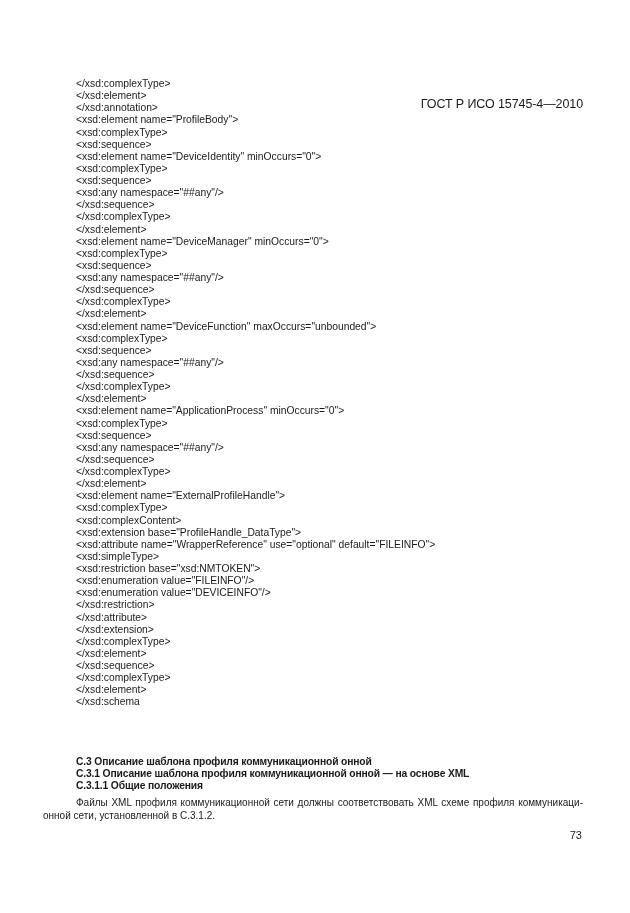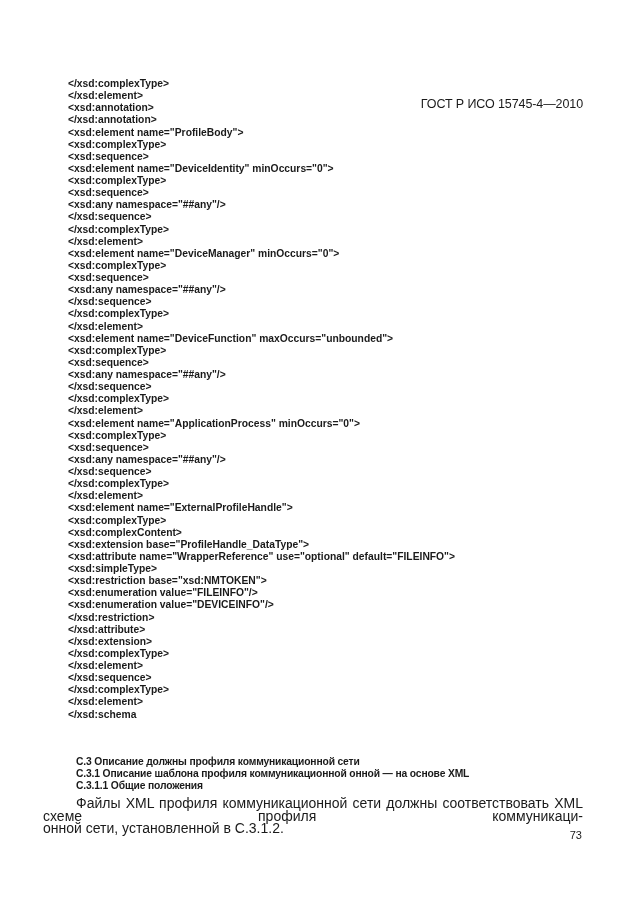--- a/index.html
+++ b/index.html
@@ -1,35 +1,34 @@
 <!DOCTYPE html>
 <html><head>
 <meta charset="utf-8">
 <style>
   html, body { margin: 0; padding: 0; background: #ffffff; }
   body { width: 630px; height: 913px; position: relative; overflow: hidden;
          font-family: "Liberation Sans", sans-serif; color: #1a1a1a; }
   .header { position: absolute; top: 49px; right: 47px; font-weight: normal; font-size: 12.5px; letter-spacing: -0.1px; margin-top: 48px; }
-  .code { position: absolute; left: 68px; top: 78px; font-size: 10.3px; line-height: 12.12px; font-weight: bold; }
+  .code { position: absolute; left: 76px; top: 78px; font-size: 10.3px; line-height: 12.12px; }
   .code .ln { white-space: pre; display: block; }
   .head { position: absolute; left: 76px; font-weight: bold; font-size: 10.3px; letter-spacing: -0.15px; white-space: nowrap; }
-  .para { position: absolute; left: 43px; top: 797px; width: 540px; font-size: 14px; line-height: 12.6px; text-align: justify; }
+  .para { position: absolute; left: 43px; top: 797px; width: 540px; font-size: 10px; line-height: 12.6px; text-align: justify; }
   .para .first { text-indent: 33px; display: block; text-align: justify; text-align-last: justify; }
   .pagenum { position: absolute; right: 48px; top: 829px; font-size: 11px; text-align: right; }
 </style>
 </head>
 <body>
 
 <div>
   <div class="header">ГОСТ Р ИСО 15745-4—2010</div>
 
   <div class="code" id="code">
       <span class="ln">&lt;/xsd:complexType&gt;</span>
       <span class="ln">&lt;/xsd:element&gt;</span>
-      <span class="ln">&lt;xsd:annotation&gt;</span>
       <span class="ln">&lt;/xsd:annotation&gt;</span>
       <span class="ln">&lt;xsd:element name="ProfileBody"&gt;</span>
       <span class="ln">&lt;xsd:complexType&gt;</span>
       <span class="ln">&lt;xsd:sequence&gt;</span>
       <span class="ln">&lt;xsd:element name="DeviceIdentity" minOccurs="0"&gt;</span>
       <span class="ln">&lt;xsd:complexType&gt;</span>
       <span class="ln">&lt;xsd:sequence&gt;</span>
       <span class="ln">&lt;xsd:any namespace="##any"/&gt;</span>
       <span class="ln">&lt;/xsd:sequence&gt;</span>
       <span class="ln">&lt;/xsd:complexType&gt;</span>
@@ -68,21 +67,21 @@
       <span class="ln">&lt;/xsd:attribute&gt;</span>
       <span class="ln">&lt;/xsd:extension&gt;</span>
       <span class="ln">&lt;/xsd:complexType&gt;</span>
       <span class="ln">&lt;/xsd:element&gt;</span>
       <span class="ln">&lt;/xsd:sequence&gt;</span>
       <span class="ln">&lt;/xsd:complexType&gt;</span>
       <span class="ln">&lt;/xsd:element&gt;</span>
       <span class="ln">&lt;/xsd:schema</span>
     </div>
 
-  <div class="head" style="top:756px">С.3 Описание должны профиля коммуникационной сети</div>
+  <div class="head" style="top:756px">С.3 Описание шаблона профиля коммуникационной онной</div>
   <div class="head" style="top:768px">С.3.1 Описание шаблона профиля коммуникационной онной — на основе XML</div>
   <div class="head" style="top:780px">С.3.1.1 Общие положения</div>
 
   <div class="para">
     <span class="first">Файлы XML профиля коммуникационной сети должны соответствовать XML схеме профиля коммуникаци-</span>
     <span>онной сети, установленной в С.3.1.2.</span>
   </div>
 
   <div class="pagenum">73</div>
 </div>

